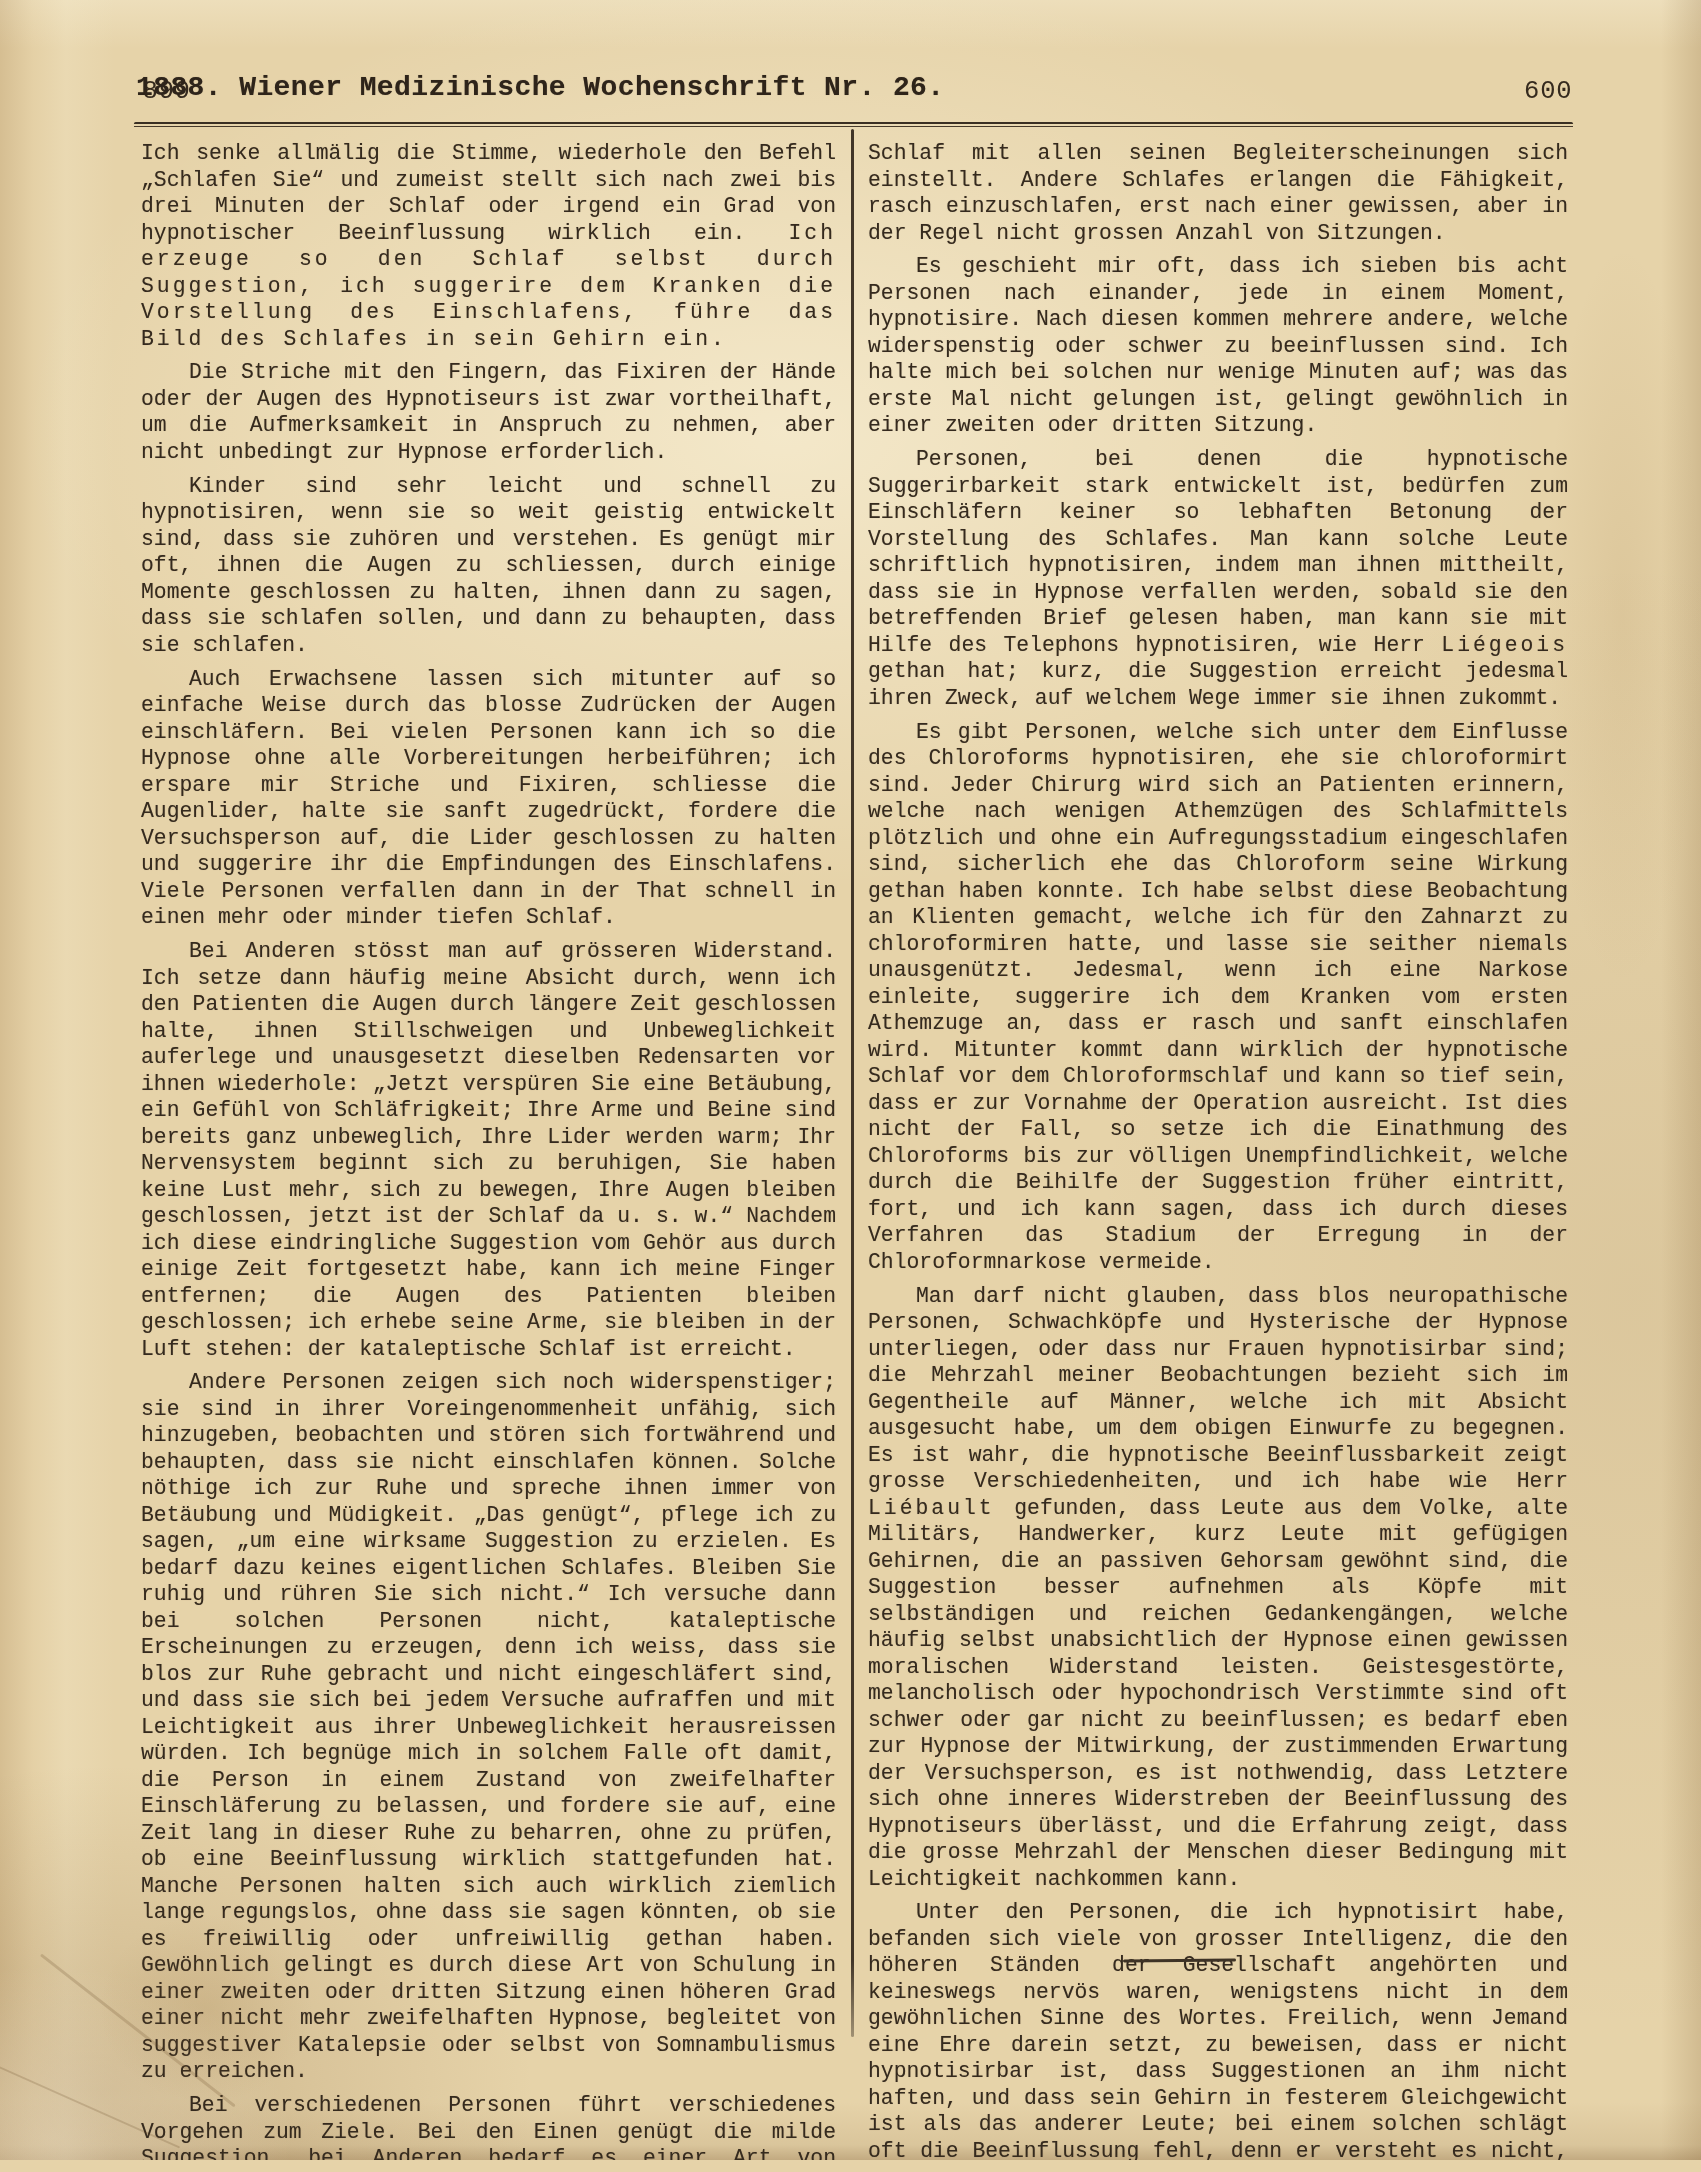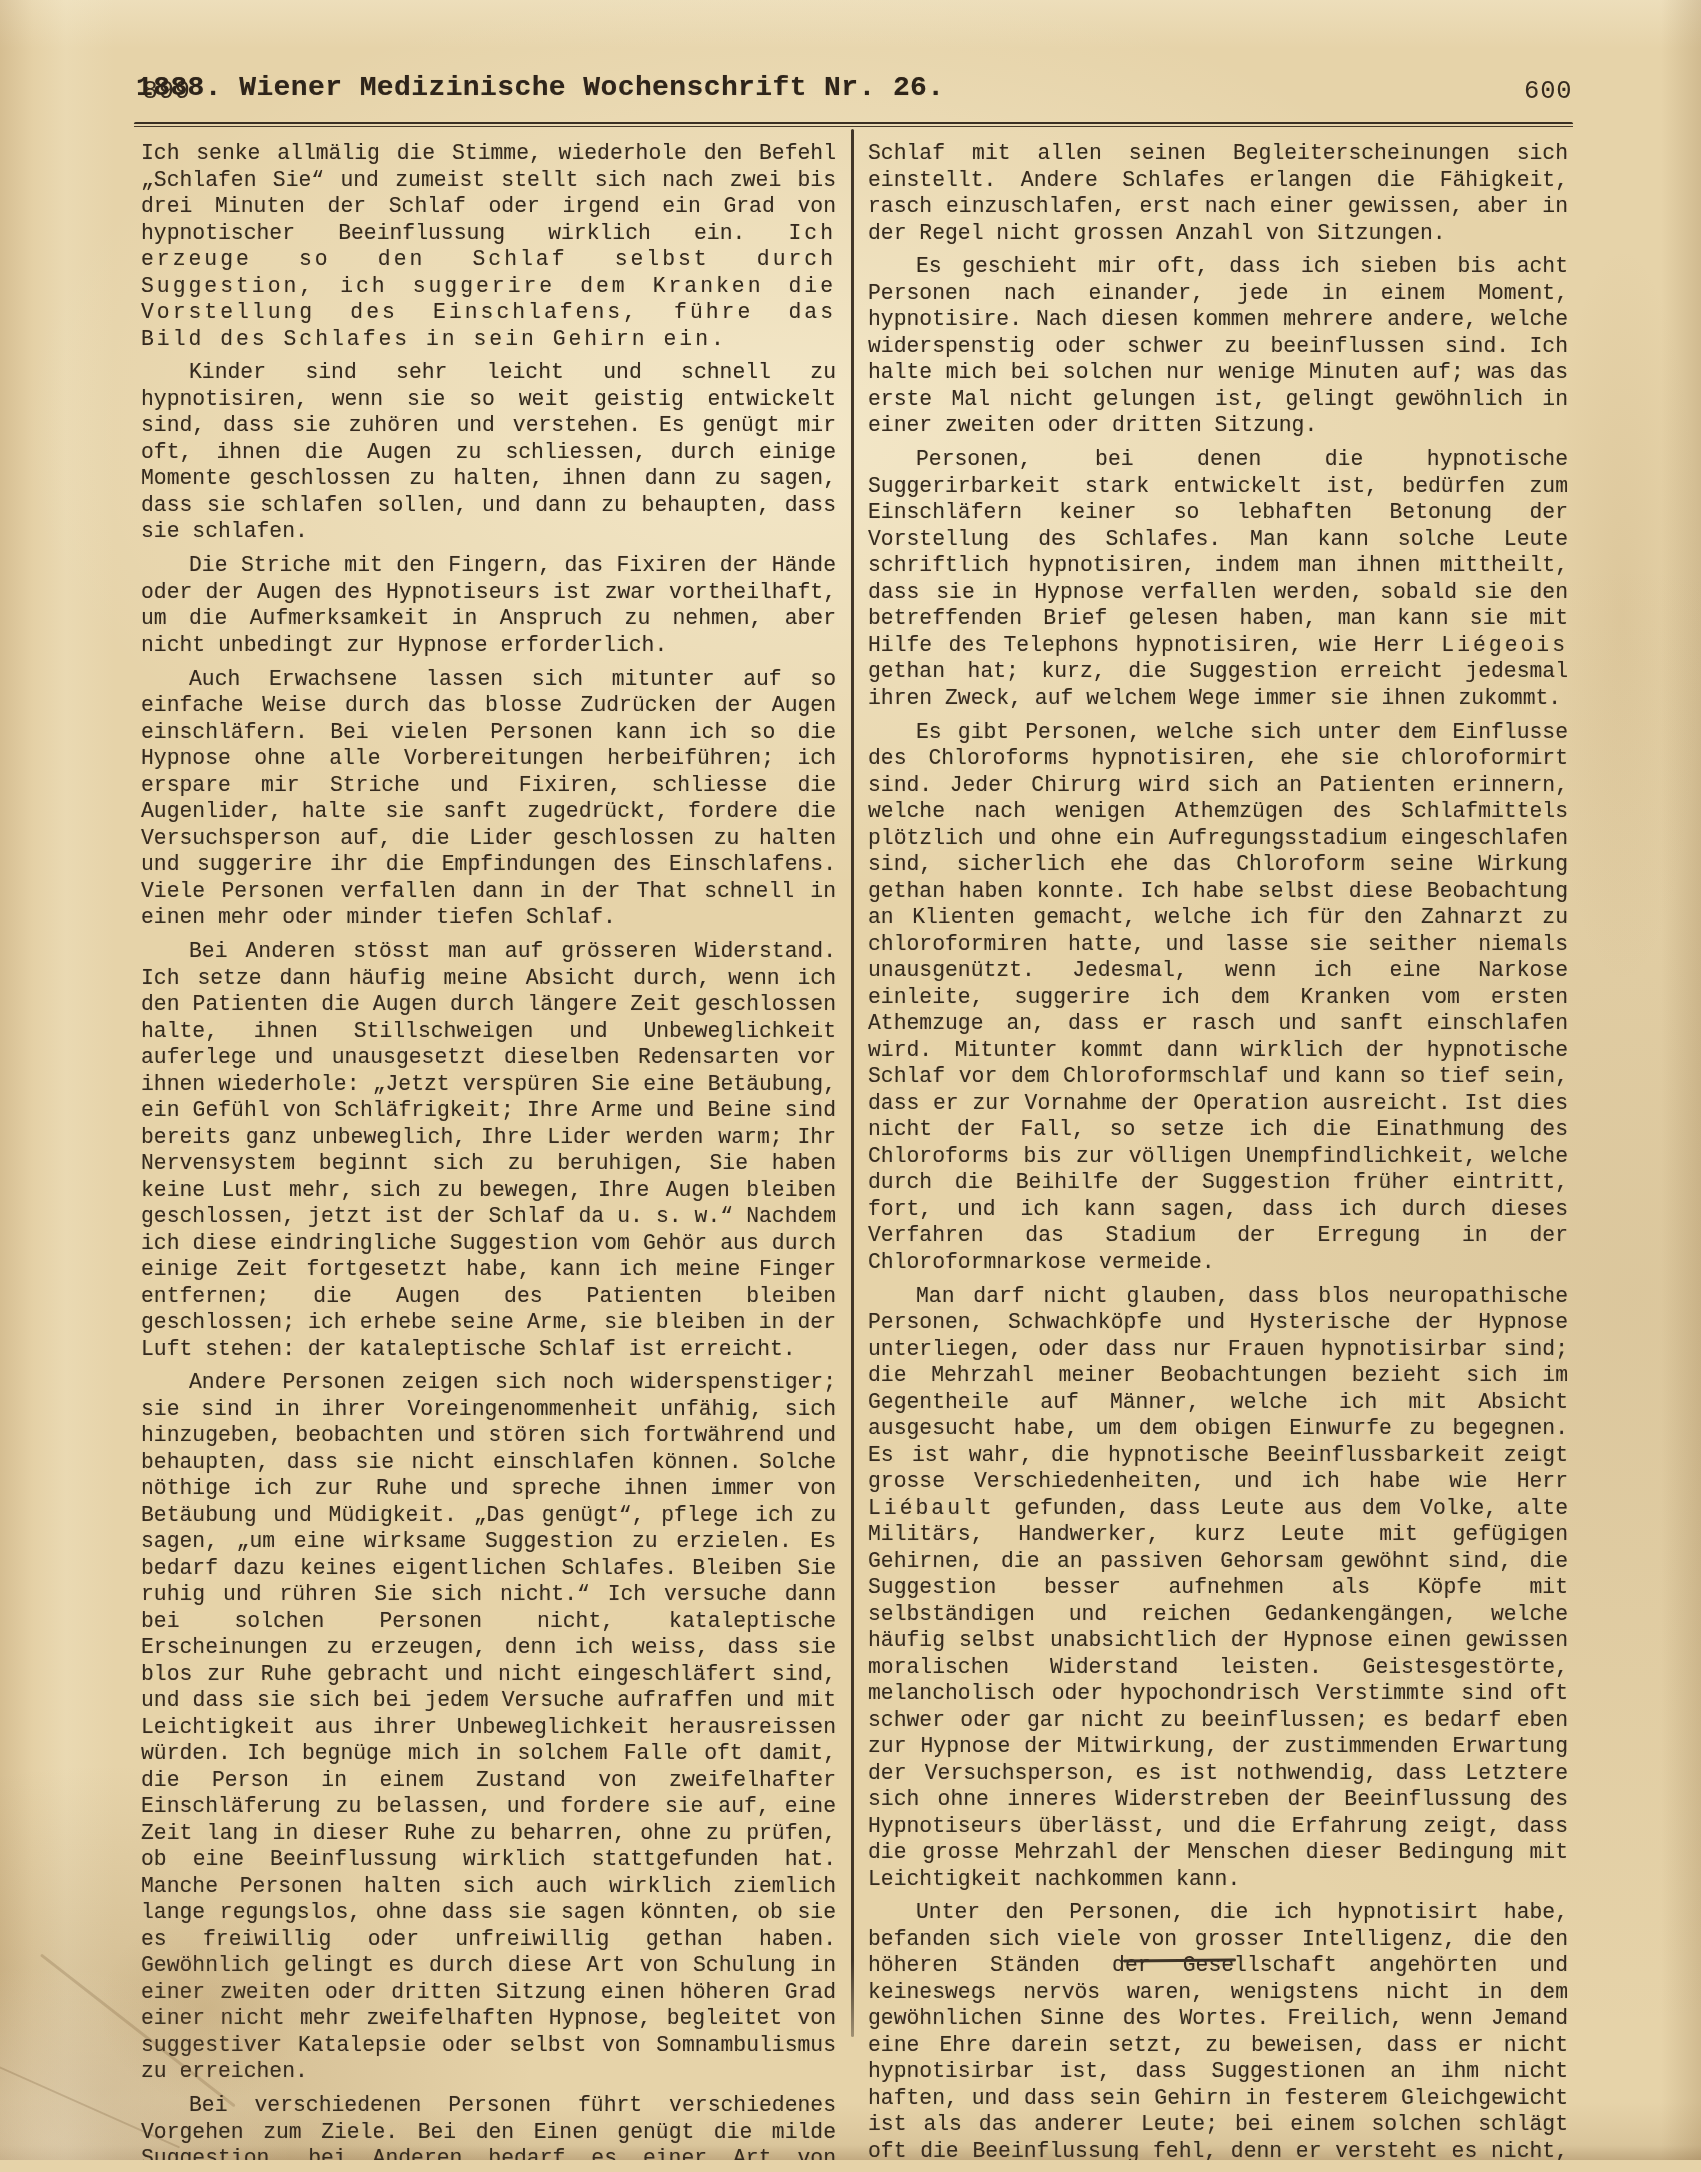--- a/index.html
+++ b/index.html
@@ -82,22 +82,22 @@
     <span class="pagenum left">899</span>
     <span class="journal-title">1888. Wiener Medizinische Wochenschrift Nr. 26.</span>
     <span class="pagenum right">600</span>
   </div>
 
   <div class="header-rule"></div>
   <div class="column-divider"></div>
 
   <div class="col left">
       <p class="noindent"><span>Ich senke allmälig die Stimme, wiederhole den Befehl „Schlafen Sie“ und zumeist stellt sich nach zwei bis drei Minuten der Schlaf oder irgend ein Grad von hypnotischer Beeinflussung wirklich ein. </span><span class="sp">Ich erzeuge so den Schlaf selbst durch Suggestion, ich suggerire dem Kranken die Vorstellung des Einschlafens, führe das Bild des Schlafes in sein Gehirn ein.</span></p>
+      <p><span>Die Striche mit den Fingern, das Fixiren der Hände oder der Augen des Hypnotiseurs ist zwar vortheilhaft, um die Aufmerksamkeit in Anspruch zu nehmen, aber nicht unbedingt zur Hypnose erforderlich.</span></p>
       <p><span>Kinder sind sehr leicht und schnell zu hypnotisiren, wenn sie so weit geistig entwickelt sind, dass sie zuhören und verstehen. Es genügt mir oft, ihnen die Augen zu schliessen, durch einige Momente geschlossen zu halten, ihnen dann zu sagen, dass sie schlafen sollen, und dann zu behaupten, dass sie schlafen.</span></p>
-      <p><span>Die Striche mit den Fingern, das Fixiren der Hände oder der Augen des Hypnotiseurs ist zwar vortheilhaft, um die Aufmerksamkeit in Anspruch zu nehmen, aber nicht unbedingt zur Hypnose erforderlich.</span></p>
       <p><span>Auch Erwachsene lassen sich mitunter auf so einfache Weise durch das blosse Zudrücken der Augen einschläfern. Bei vielen Personen kann ich so die Hypnose ohne alle Vorbereitungen herbeiführen; ich erspare mir Striche und Fixiren, schliesse die Augenlider, halte sie sanft zugedrückt, fordere die Versuchsperson auf, die Lider geschlossen zu halten und suggerire ihr die Empfindungen des Einschlafens. Viele Personen verfallen dann in der That schnell in einen mehr oder minder tiefen Schlaf.</span></p>
       <p><span>Bei Anderen stösst man auf grösseren Widerstand. Ich setze dann häufig meine Absicht durch, wenn ich den Patienten die Augen durch längere Zeit geschlossen halte, ihnen Stillschweigen und Unbeweglichkeit auferlege und unausgesetzt dieselben Redensarten vor ihnen wiederhole: „Jetzt verspüren Sie eine Betäubung, ein Gefühl von Schläfrigkeit; Ihre Arme und Beine sind bereits ganz unbeweglich, Ihre Lider werden warm; Ihr Nervensystem beginnt sich zu beruhigen, Sie haben keine Lust mehr, sich zu bewegen, Ihre Augen bleiben geschlossen, jetzt ist der Schlaf da u. s. w.“ Nachdem ich diese eindringliche Suggestion vom Gehör aus durch einige Zeit fortgesetzt habe, kann ich meine Finger entfernen; die Augen des Patienten bleiben geschlossen; ich erhebe seine Arme, sie bleiben in der Luft stehen: der kataleptische Schlaf ist erreicht.</span></p>
       <p><span>Andere Personen zeigen sich noch widerspenstiger; sie sind in ihrer Voreingenommenheit unfähig, sich hinzugeben, beobachten und stören sich fortwährend und behaupten, dass sie nicht einschlafen können. Solche nöthige ich zur Ruhe und spreche ihnen immer von Betäubung und Müdigkeit. „Das genügt“, pflege ich zu sagen, „um eine wirksame Suggestion zu erzielen. Es bedarf dazu keines eigentlichen Schlafes. Bleiben Sie ruhig und rühren Sie sich nicht.“ Ich versuche dann bei solchen Personen nicht, kataleptische Erscheinungen zu erzeugen, denn ich weiss, dass sie blos zur Ruhe gebracht und nicht eingeschläfert sind, und dass sie sich bei jedem Versuche aufraffen und mit Leichtigkeit aus ihrer Unbeweglichkeit herausreissen würden. Ich begnüge mich in solchem Falle oft damit, die Person in einem Zustand von zweifelhafter Einschläferung zu belassen, und fordere sie auf, eine Zeit lang in dieser Ruhe zu beharren, ohne zu prüfen, ob eine Beeinflussung wirklich stattgefunden hat. Manche Personen halten sich auch wirklich ziemlich lange regungslos, ohne dass sie sagen könnten, ob sie es freiwillig oder unfreiwillig gethan haben. Gewöhnlich gelingt es durch diese Art von Schulung in einer zweiten oder dritten Sitzung einen höheren Grad einer nicht mehr zweifelhaften Hypnose, begleitet von suggestiver Katalepsie oder selbst von Somnambulismus zu erreichen.</span></p>
       <p><span>Bei verschiedenen Personen führt verschiedenes Vorgehen zum Ziele. Bei den Einen genügt die milde Suggestion, bei Anderen bedarf es einer Art von Ueberwältigung, eines herrischen Gebarens, um die Neigung zum Lachen oder die unwillkürliche Widerstandslust zu unterdrücken, welche bei derartigen hypnotischen Versuchen auftreten.</span></p>
       <p><span>Viele Personen zeigen sich schon durch die erste Hypnose beeinflusst, bei anderen bedarf es einer zwei- oder dreimaligen Wiederholung. Der hypnotische Einfluss zeigt sich nach mehreren Sitzungen ungemein gesteigert. Es genügt dann oft, die Betreffenden anzusehen, ihnen die Finger vorzuhalten und zu rufen: „Schlafen Sie“, auf dass in wenigen Sekunden sich ihre Augen schliessen und der</span></p>
     </div>
   <div class="col right">
       <p class="noindent"><span>Schlaf mit allen seinen Begleiterscheinungen sich einstellt. Andere Schlafes erlangen die Fähigkeit, rasch einzuschlafen, erst nach einer gewissen, aber in der Regel nicht grossen Anzahl von Sitzungen.</span></p>
       <p><span>Es geschieht mir oft, dass ich sieben bis acht Personen nach einander, jede in einem Moment, hypnotisire. Nach diesen kommen mehrere andere, welche widerspenstig oder schwer zu beeinflussen sind. Ich halte mich bei solchen nur wenige Minuten auf; was das erste Mal nicht gelungen ist, gelingt gewöhnlich in einer zweiten oder dritten Sitzung.</span></p>
       <p><span>Personen, bei denen die hypnotische Suggerirbarkeit stark entwickelt ist, bedürfen zum Einschläfern keiner so lebhaften Betonung der Vorstellung des Schlafes. Man kann solche Leute schriftlich hypnotisiren, indem man ihnen mittheilt, dass sie in Hypnose verfallen werden, sobald sie den betreffenden Brief gelesen haben, man kann sie mit Hilfe des Telephons hypnotisiren, wie Herr </span><span class="sp">Liégeois</span><span> gethan hat; kurz, die Suggestion erreicht jedesmal ihren Zweck, auf welchem Wege immer sie ihnen zukommt.</span></p>

